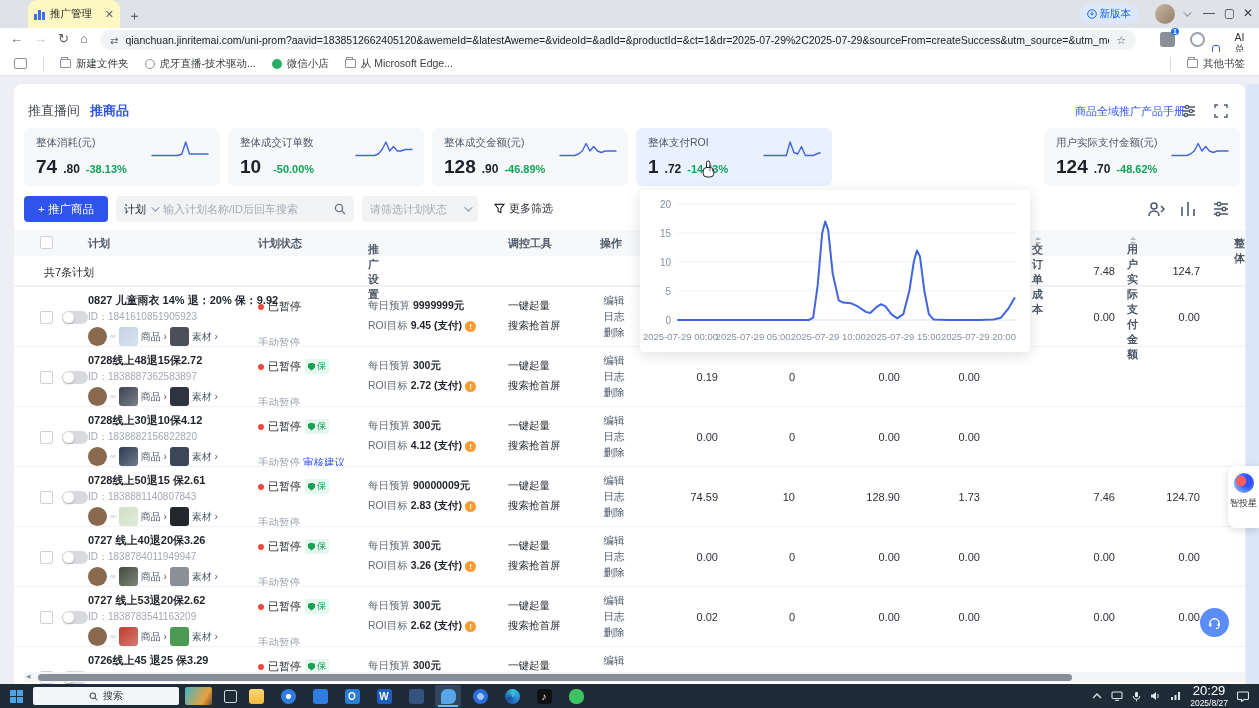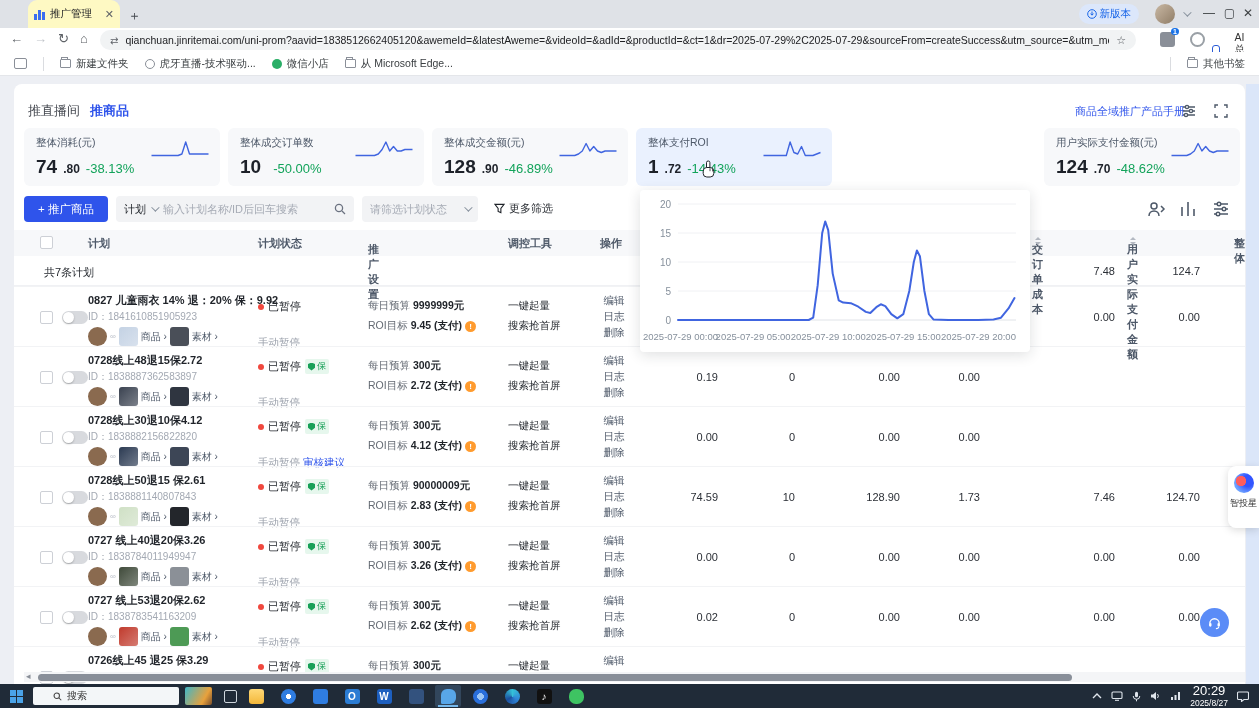--- a/index.html
+++ b/index.html
@@ -46,21 +46,21 @@
   #manual-link { position:absolute; top:20px; left:1061px; font-size:11px; color:#2f54eb; cursor:pointer; }
   .hdr-ico { position:absolute; top:18px; width:18px; height:18px; cursor:pointer; }
   
   .card { position:absolute; top:44px; width:196px; height:58px; background:#f7f8fa; border-radius:6px; padding:8px 12px; cursor:pointer; }
   .card.hl { background:#eaf1fe; }
   .ctitle { font-size:10.5px; color:#4e5969; }
   .spark { position:absolute; right:10px; top:8px; width:60px; height:22px; }
   .cval { position:absolute; left:12px; top:28px; display:flex; align-items:baseline; gap:6px; }
   .cval .big { font-size:19px; font-weight:bold; color:#1d2129; }
   .cval .dec { font-size:12px; font-weight:bold; color:#1d2129; }
-  .chg { font-size:13px; font-weight:normal; color:#12a35a; }
+  .chg { font-size:11px; font-weight:bold; color:#12a35a; }
   .chg.red { color:#ec4848; }
   
   #btn-create { position:absolute; top:112px; left:10px; width:84px; height:26px; background:#2f54eb; color:#fff; font-size:11.5px; border:none; border-radius:4px; cursor:pointer; }
   #search-group { position:absolute; top:112px; left:102px; width:238px; height:26px; background:#f2f3f5; border-radius:4px; display:flex; align-items:center; padding:0 8px; gap:6px; }
   #scope-sel { font-size:11px; color:#1f2329; display:flex; gap:5px; align-items:center; cursor:pointer; }
   #search-inp { flex:1; border:none; background:transparent; font-size:11px; color:#333; outline:none; }
   #search-inp::placeholder { color:#a6abb5; }
   #status-sel { position:absolute; top:112px; left:348px; width:116px; height:26px; background:#f2f3f5; border-radius:4px; display:flex; align-items:center; justify-content:space-between; padding:0 8px; font-size:11px; color:#a6abb5; cursor:pointer; }
   #more-filter { position:absolute; top:117px; left:480px; font-size:11px; color:#1f2329; cursor:pointer; display:flex; gap:4px; align-items:center; }
   .tool-ico { position:absolute; top:114px; width:22px; height:22px; cursor:pointer; }
@@ -113,21 +113,21 @@
   
   #ztx-widget { position:absolute; left:1228px; top:390px; width:31px; height:62px; background:#fff; border-radius:8px 0 0 8px; box-shadow:0 2px 8px rgba(0,0,0,.15); z-index:50; overflow:hidden; text-align:center; }
   #ztx-widget .face { width:20px; height:20px; border-radius:50%; margin:7px auto 4px; background:radial-gradient(circle at 35% 40%,#ff5d5d 0 28%,transparent 30%),radial-gradient(circle at 70% 40%,#3355ff 0 30%,#6ea2ff 70%); }
   #ztx-widget .lbl { font-size:9px; color:#333; white-space:nowrap; }
   #help-fab { position:absolute; left:1200px; top:532px; width:29px; height:29px; border-radius:50%; background:#5b8cf7; z-index:50; display:flex; align-items:center; justify-content:center; cursor:pointer; }
   #cursor { position:absolute; left:700px; top:84px; z-index:100; }
   
   #taskbar { position:absolute; left:0; top:684px; width:1259px; height:24px; background:#202b38; display:flex; align-items:center; }
   #start { width:13px; height:13px; margin-left:10px; display:grid; grid-template-columns:6px 6px; gap:1px; cursor:pointer; }
   #start i { background:#4aa3e8; width:6px; height:6px; }
-  #tb-search { margin-left:10px; width:146px; height:18px; background:#f3f6f8; border-radius:2px; display:flex; align-items:center; gap:5px; padding:0 20px; font-size:10px; color:#333; }
+  #tb-search { margin-left:10px; width:146px; height:18px; background:#f3f6f8; border-radius:2px; display:flex; align-items:center; gap:5px; padding:0 20px; font-size:10px; color:#333;justify-content:center; }
   #weather { margin-left:6px; width:27px; height:18px; border-radius:2px; background:linear-gradient(120deg,#3fb6c9,#e8a13c 70%,#7a4f2c); }
   #taskview { margin-left:12px; width:13px; height:13px; border:1.5px solid #cfd6dd; border-radius:2px; cursor:pointer; }
   .app { width:26px; height:22px; margin-left:6px; display:flex; align-items:center; justify-content:center; cursor:pointer; border-radius:2px; position:relative; }
   .app.active { background:#32465c; }
   .app.active:after { content:""; position:absolute; bottom:0; left:3px; right:3px; height:2px; background:#76b9ed; }
   .ai16 { width:15px; height:15px; border-radius:3px; }
   #tray { margin-left:auto; display:flex; align-items:center; gap:9px; padding-right:10px; color:#dfe5ec; }
   #tray svg { display:block; }
   #clock { text-align:center; color:#fff; line-height:1.15; }
   #clock .t { font-size:13px; } #clock .d { font-size:8.5px; }

